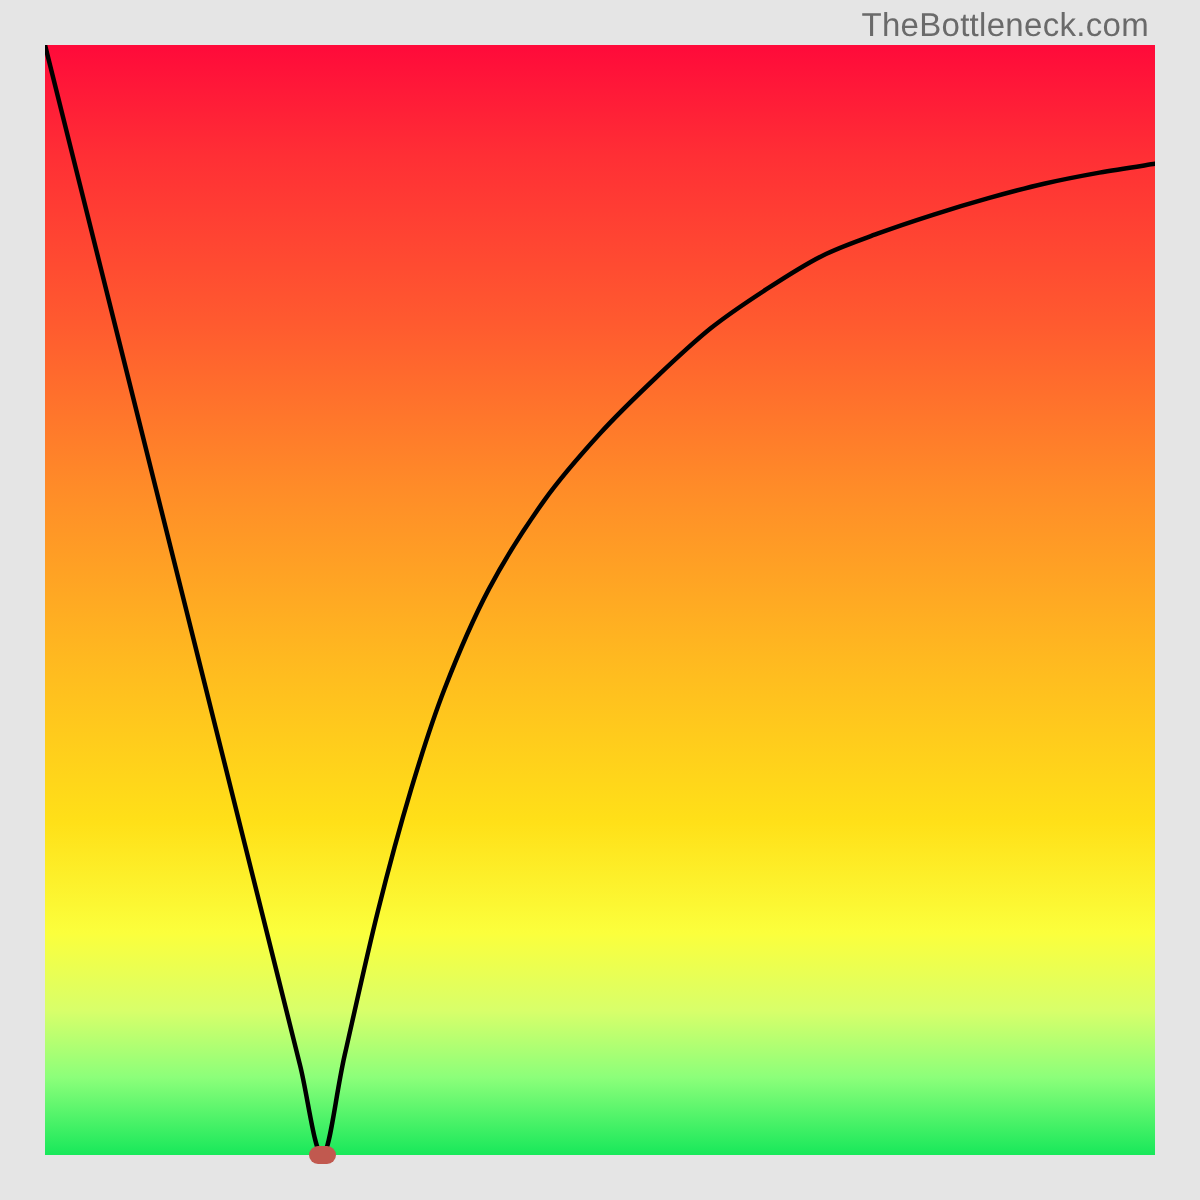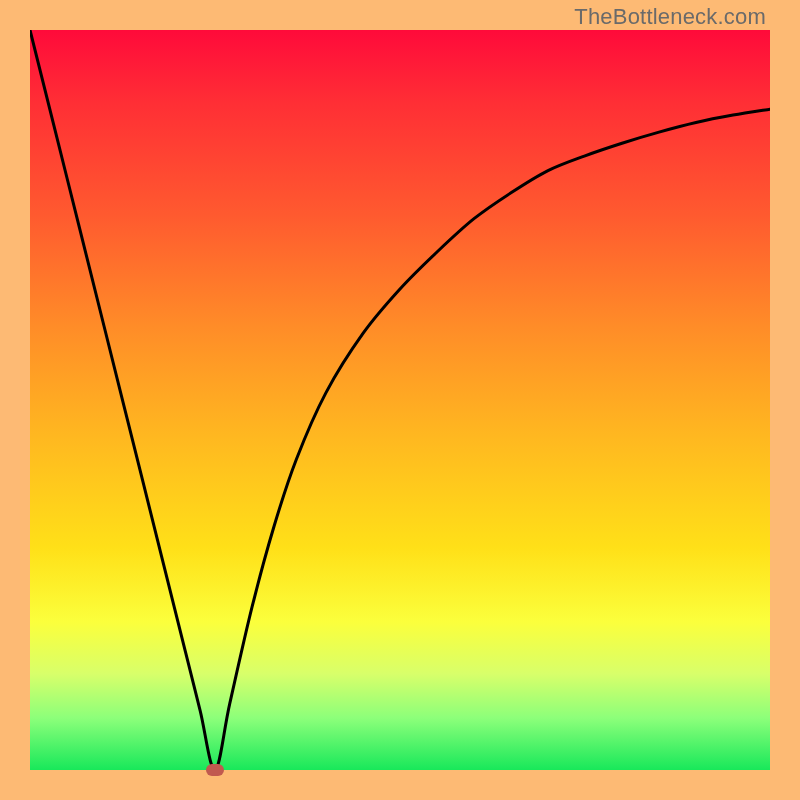--- a/index.html
+++ b/index.html
@@ -8,21 +8,21 @@
     width: 800px;
     height: 800px;
     background: #000000;
     font-family: Arial, Helvetica, sans-serif;
     overflow: hidden;
   }
   .frame {
     position: relative;
     width: 800px;
     height: 800px;
-    background: #fdba74;
+    background: #e5e5e5;
   }
   .plot-area {
     position: absolute;
     left: 30px;
     top: 30px;
     width: 740px;
     height: 740px;
     
     background: linear-gradient(
       to bottom,

